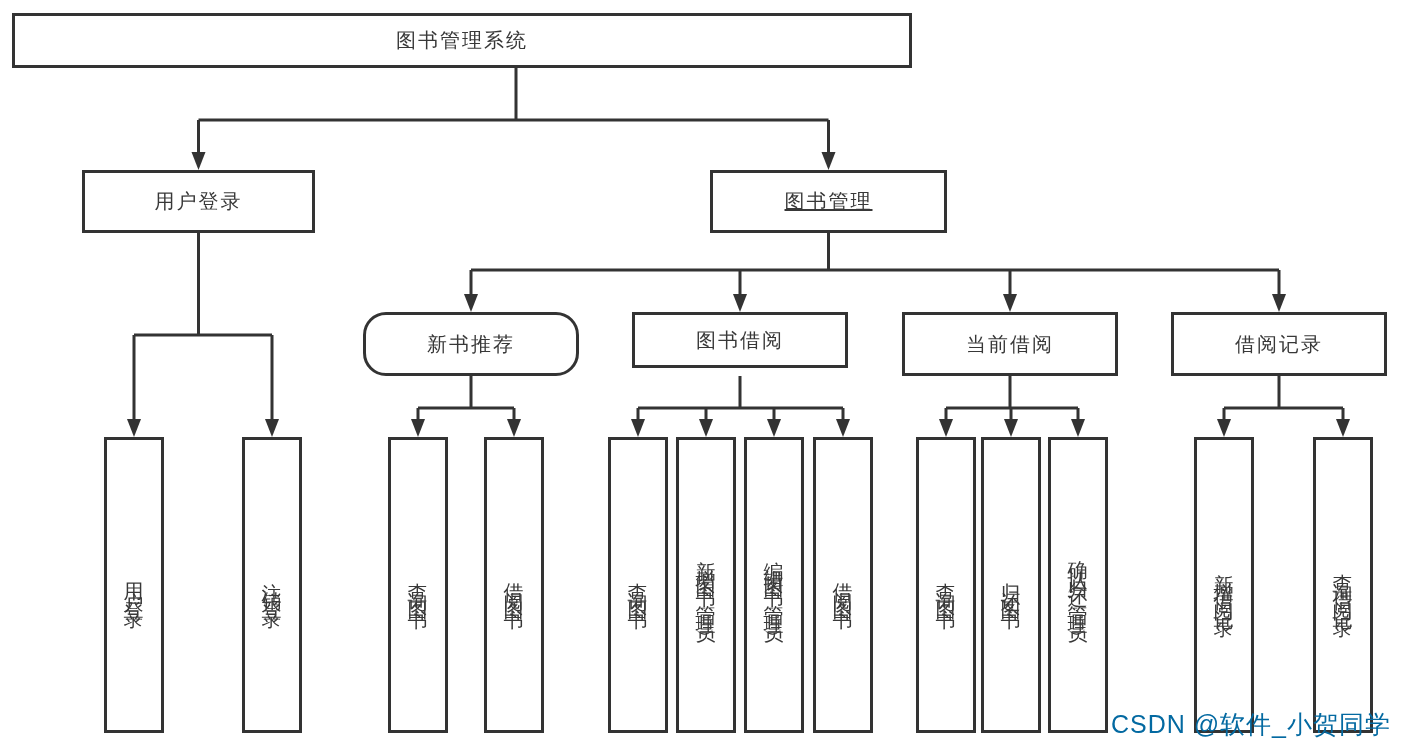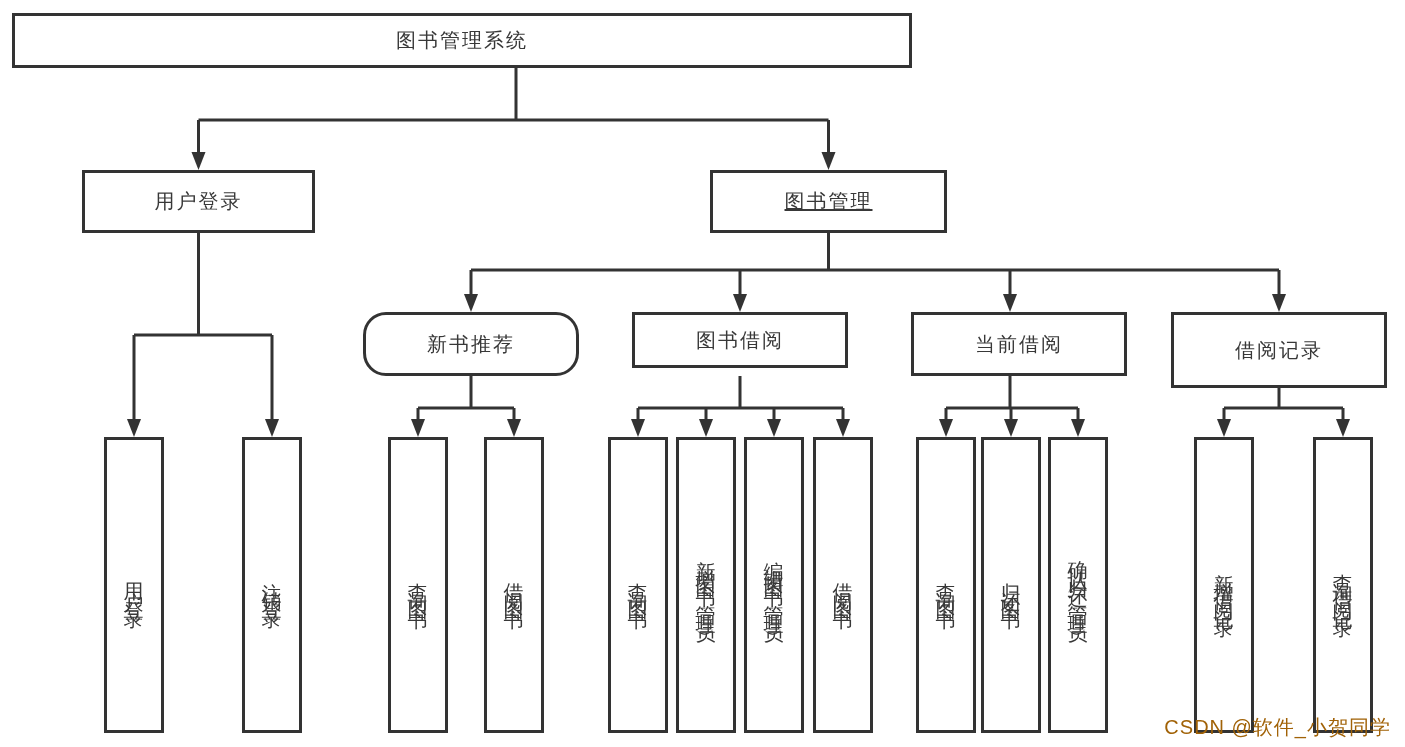--- a/index.html
+++ b/index.html
@@ -43,23 +43,23 @@
     text-orientation: mixed;
     font-size: 20px;
     line-height: 1;
     letter-spacing: 9px;
     color: #383838;
   }
   .watermark {
     position: absolute;
     right: 14px;
     bottom: 6px;
-    font-size: 20px;
+    font-size: 25px;
     letter-spacing: 1px;
-    color: #a16207;
+    color: #0369a1;
     z-index: 10;
     white-space: nowrap;
   }
 </style>
 </head>
 <body>
 
 <div class="canvas">
 
   <svg class="connector-layer" width="1405" height="747" viewBox="0 0 1405 747" xmlns="http://www.w3.org/2000/svg">
@@ -95,22 +95,22 @@
     </g>
   </svg>
 
   <div class="box" style="left:12px; top:13px; width:900px; height:55px;">图书管理系统</div>
 
   <div class="box" style="left:82px; top:170px; width:233px; height:63px;">用户登录</div>
   <div class="box" style="left:710px; top:170px; width:237px; height:63px;text-decoration:underline;">图书管理</div>
 
   <div class="box" style="left:363px; top:312px; width:216px; height:64px;border-radius:23px;">新书推荐</div>
   <div class="box" style="left:632px; top:312px; width:216px; height:56px;">图书借阅</div>
-  <div class="box" style="left:902px; top:312px; width:216px; height:64px;margin-left:9px;">当前借阅</div>
-  <div class="box" style="left:1171px; top:312px; width:216px; height:76px;">借阅记录</div>
+  <div class="box" style="left:902px; top:312px; width:216px; height:64px;">当前借阅</div>
+  <div class="box" style="left:1171px; top:312px; width:216px; height:64px;">借阅记录</div>
 
   <div class="box leaf" style="left:104px; top:437px; width:60px; height:296px;">
     <span class="vtext">用户登录</span>
   </div>
   <div class="box leaf" style="left:242px; top:437px; width:60px; height:296px;">
     <span class="vtext">注销登录</span>
   </div>
 
   <div class="box leaf" style="left:388px; top:437px; width:60px; height:296px;">
     <span class="vtext">查询图书</span>

